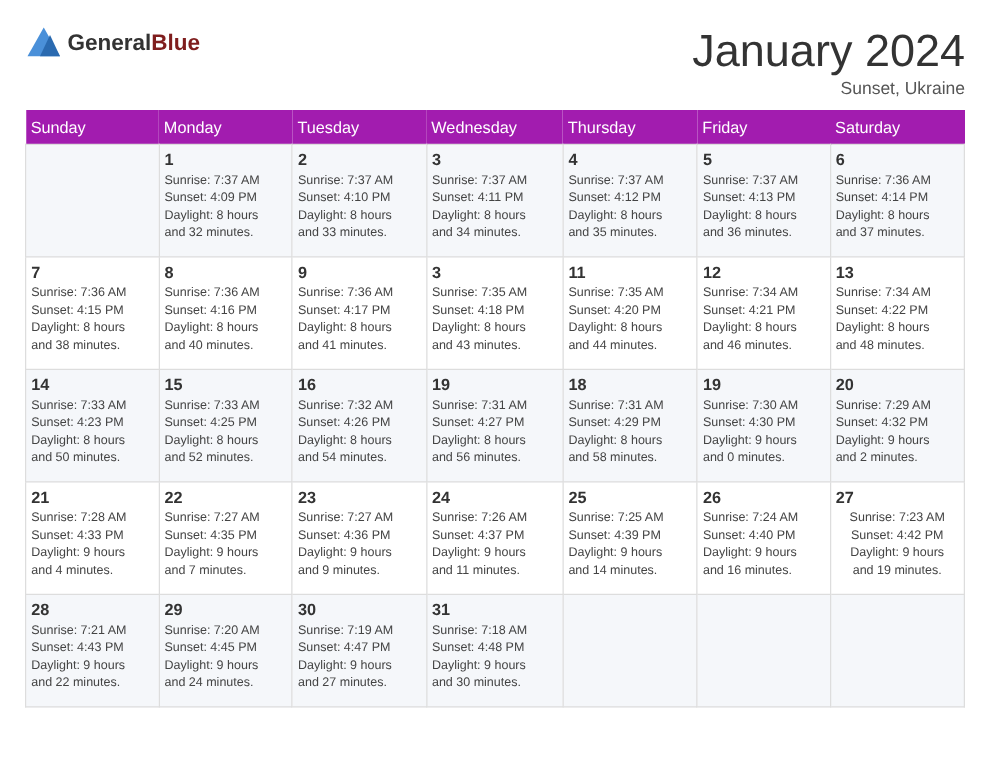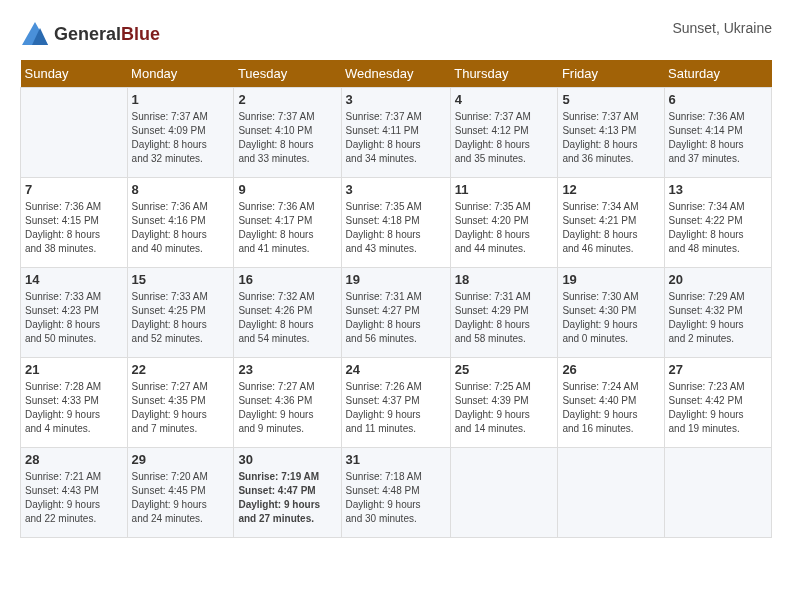--- a/index.html
+++ b/index.html
@@ -51,21 +51,21 @@
     .location {
       font-size: 14px;
       color: #555;
     }
     table {
       width: 100%;
       border-collapse: collapse;
       font-size: 11px;
     }
     thead tr th {
-      background-color: #a16207;
+      background-color: #a21caf;
       color: #fff;
       padding: 6px 4px;
       text-align: left;
       font-weight: normal;
       font-size: 13px;
     }
     tbody tr td {
       border: 1px solid #ddd;
       vertical-align: top;
       padding: 4px;
@@ -101,20 +101,21 @@
     <svg class="logo-icon" viewBox="0 0 30 30" xmlns="http://www.w3.org/2000/svg">
       <polygon points="15,2 28,25 2,25" fill="#4a90d9"></polygon>
       <polygon points="20,8 28,25 12,25" fill="#2a6ab0"></polygon>
     </svg>
     <div class="logo-text">
       <span class="logo-general">General</span>
       <span class="logo-blue">Blue</span>
     </div>
   </div>
   <div class="title-block">
+    <div class="month-title">January 2024</div>
     <div class="location">Sunset, Ukraine</div>
   </div>
 </div>
 
 <table>
   <thead>
     <tr>
       <th>Sunday</th>
       <th>Monday</th>
       <th>Tuesday</th>
@@ -310,21 +311,21 @@
         </td>
         <td>
           <div class="day-num">26</div>
           <div class="day-info" style="white-space: pre-line;">Sunrise: 7:24 AM
 Sunset: 4:40 PM
 Daylight: 9 hours
 and 16 minutes.</div>
         </td>
         <td>
           <div class="day-num">27</div>
-          <div class="day-info" style="white-space: pre-line;">Sunrise: 7:23 AM
+          <div class="day-info" style="white-space: pre-line; text-align: center;">Sunrise: 7:23 AM
 Sunset: 4:42 PM
 Daylight: 9 hours
 and 19 minutes.</div>
         </td>
       </tr>
       <tr>
         <td>
           <div class="day-num">28</div>
           <div class="day-info" style="white-space: pre-line;">Sunrise: 7:21 AM
 Sunset: 4:43 PM
@@ -333,21 +334,21 @@
         </td>
         <td>
           <div class="day-num">29</div>
           <div class="day-info" style="white-space: pre-line;">Sunrise: 7:20 AM
 Sunset: 4:45 PM
 Daylight: 9 hours
 and 24 minutes.</div>
         </td>
         <td>
           <div class="day-num">30</div>
-          <div class="day-info" style="white-space: pre-line; font-weight: bold;">Sunrise: 7:19 AM
+          <div class="day-info" style="white-space: pre-line;">Sunrise: 7:19 AM
 Sunset: 4:47 PM
 Daylight: 9 hours
 and 27 minutes.</div>
         </td>
         <td>
           <div class="day-num">31</div>
           <div class="day-info" style="white-space: pre-line;">Sunrise: 7:18 AM
 Sunset: 4:48 PM
 Daylight: 9 hours
 and 30 minutes.</div>

